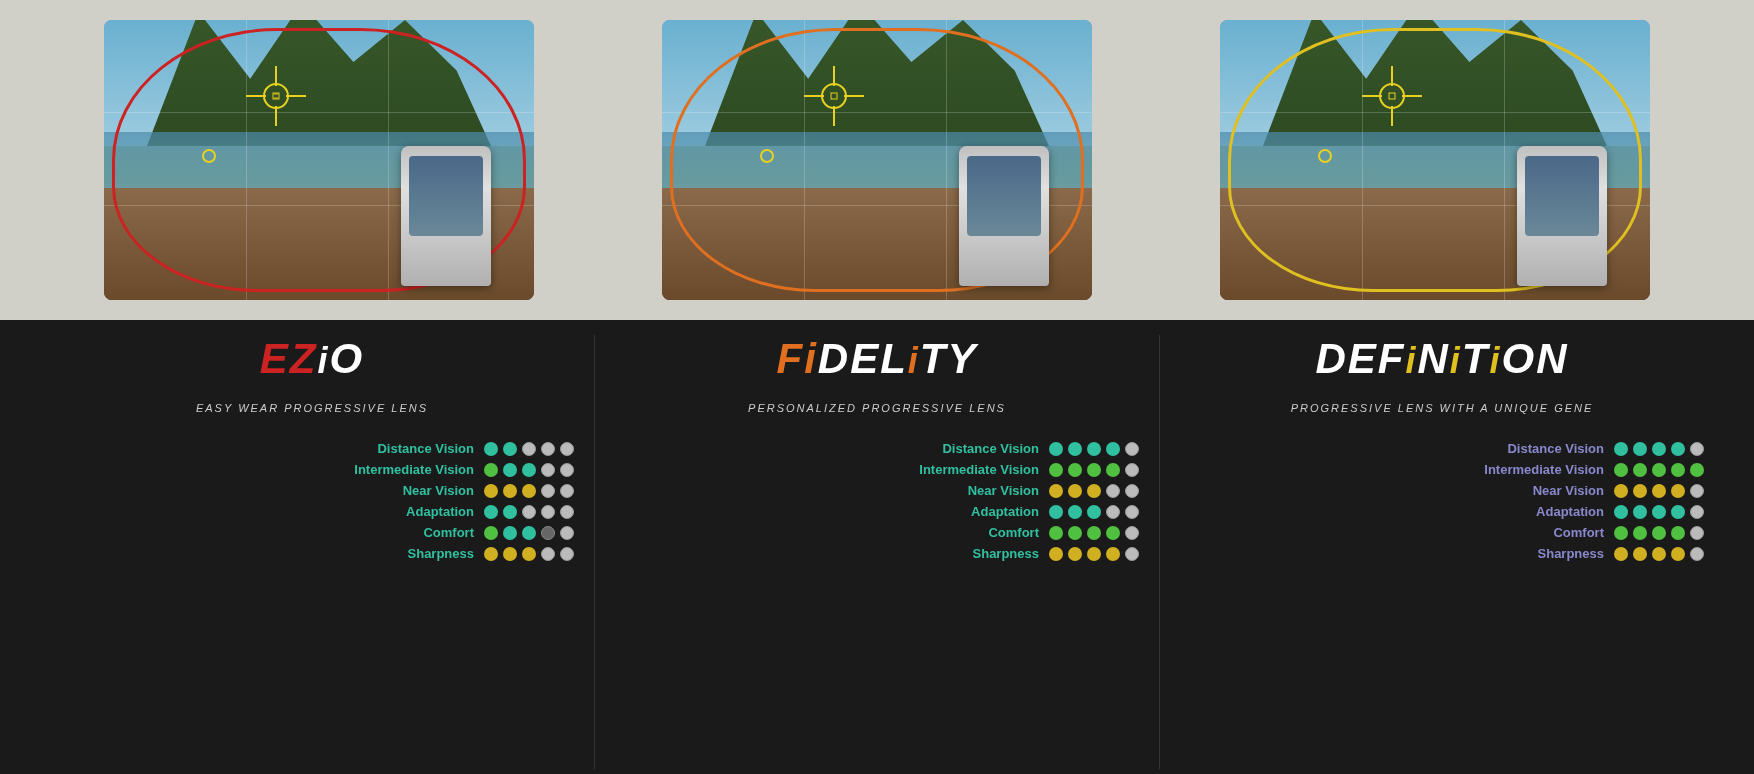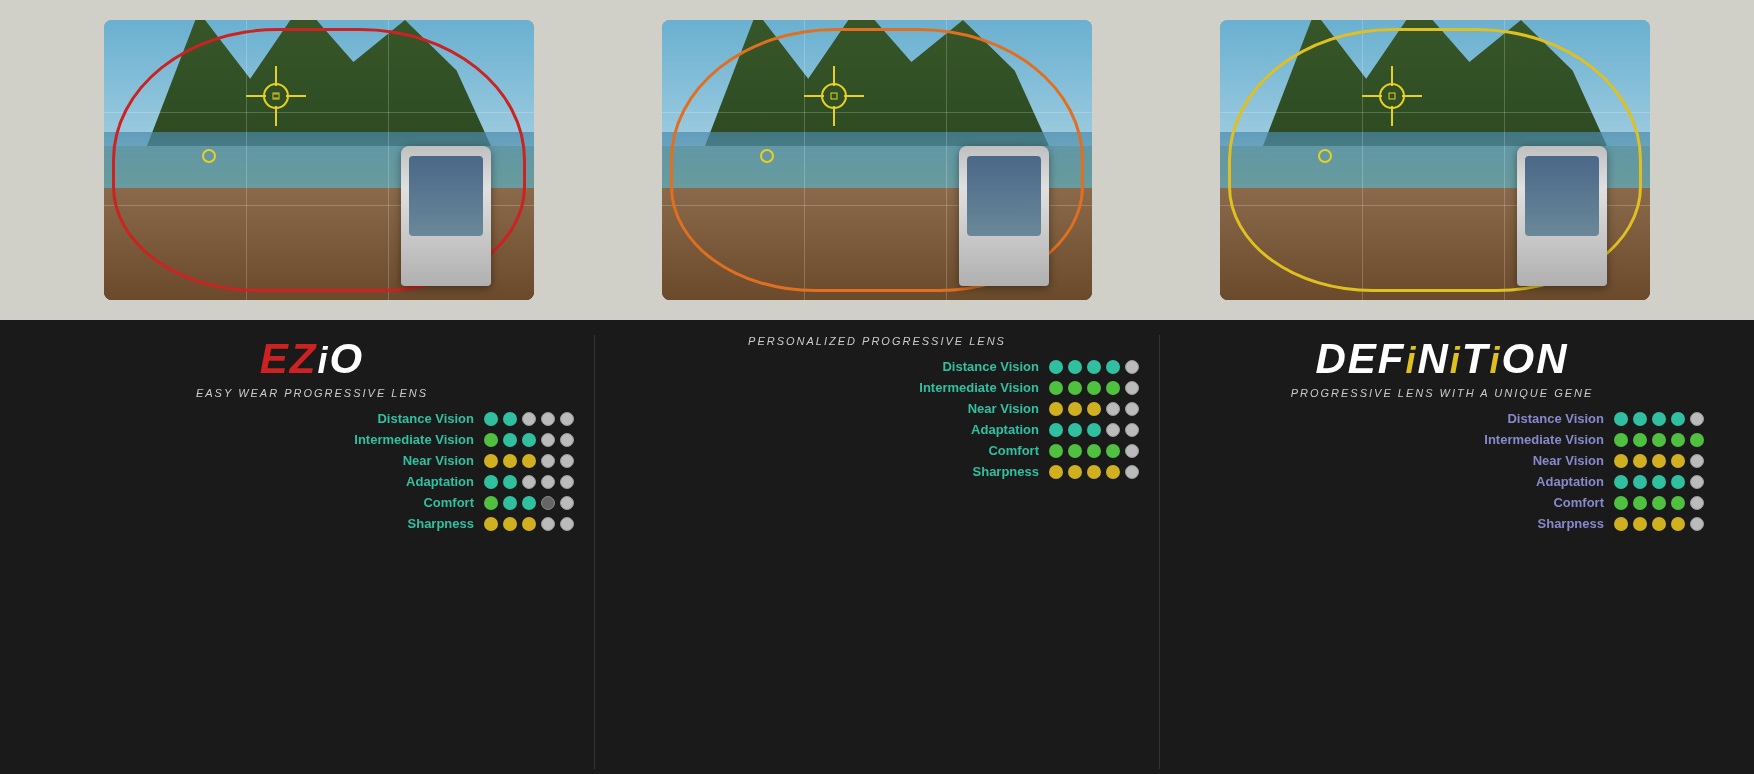--- a/index.html
+++ b/index.html
@@ -132,20 +132,21 @@
       flex: 1;
       padding: 15px 30px 5px 30px;
     }
 
     .product-col {
       flex: 1;
       display: flex;
       flex-direction: column;
       align-items: center;
       padding: 0 20px;
+      gap: 15px;
     }
 
     .product-col:not(:last-child) {
       border-right: 1px solid #333;
     }
 
     .brand-title {
       font-size: 38px;
       font-weight: 900;
       letter-spacing: 2px;
@@ -419,20 +420,23 @@
             <span class="dot dot-yellow"></span>
             <span class="dot dot-yellow"></span>
             <span class="dot dot-white"></span>
             <span class="dot dot-white"></span>
           </div>
         </div>
       </div>
     </div>
 
     <div class="product-col">
+      <div class="brand-title fidelity-title">
+        <span style="color:#e07020;font-style:italic;font-size:42px;font-weight:900;">Fi</span><span style="color:#fff;font-style:italic;font-size:42px;font-weight:900;">DEL</span><span style="color:#e07020;font-style:italic;font-size:36px;font-weight:900;">i</span><span style="color:#fff;font-style:italic;font-size:42px;font-weight:900;">TY</span>
+      </div>
       <div class="product-subtitle">PERSONALIZED PROGRESSIVE LENS</div>
       <div class="metrics-table">
         <div class="metric-row">
           <span class="metric-label" style="color:#30c0a0;">Distance Vision</span>
           <div class="metric-dots">
             <span class="dot dot-teal"></span>
             <span class="dot dot-teal"></span>
             <span class="dot dot-teal"></span>
             <span class="dot dot-teal"></span>
             <span class="dot dot-white"></span>

